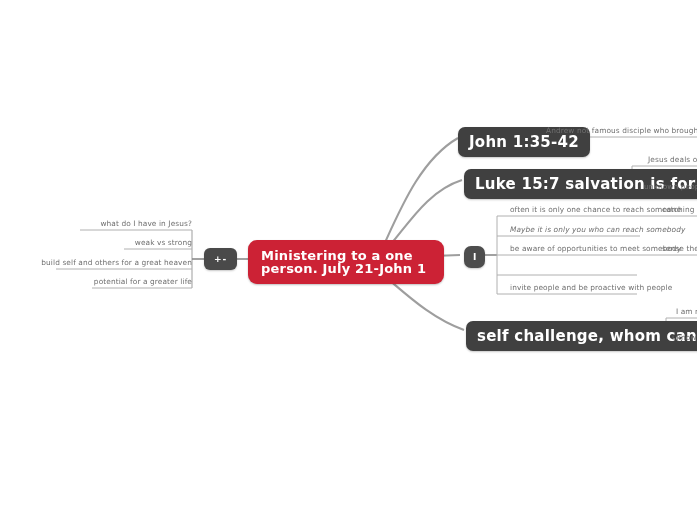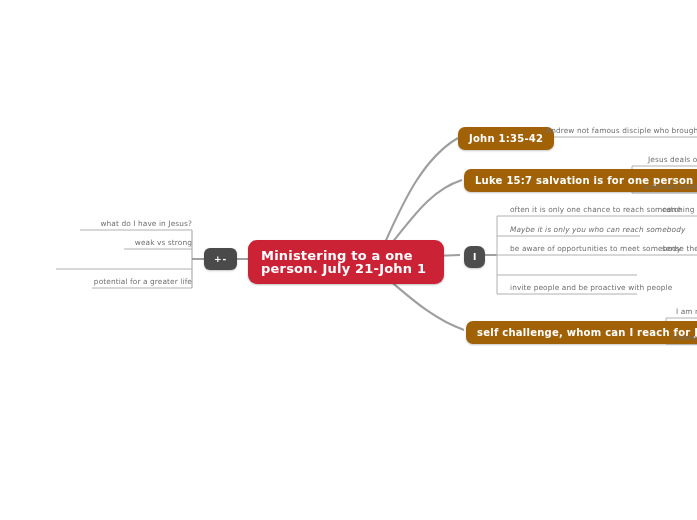--- a/index.html
+++ b/index.html
@@ -46,24 +46,24 @@
     font-size: 13px;
     line-height: 13px;
     letter-spacing: 0.2px;
     padding: 9px 13px;
     border-radius: 9px;
     box-shadow: 0 1px 2px rgba(0,0,0,0.25);
     white-space: normal;
   }
 
   .node-branch {
-    background: #a16207;
-    color: #ffffff;
-    font-weight: bold;
-    font-size: 10px;
+    background: #404040;
+    color: #ffffff;
+    font-weight: bold;
+    font-size: 15px;
     letter-spacing: 0.25px;
     padding: 6px 11px;
     box-shadow: 0 1px 2px rgba(0,0,0,0.22);
   }
 
   .node-mini {
     background: #4d4d4d;
     color: #ffffff;
     font-weight: bold;
     font-size: 9px;
@@ -151,20 +151,23 @@
   </svg>
 
   <div class="leaf leaf-left" style="left:80px; top:216px; width:112px; height:14px;">
     <span>what do I have in Jesus?</span>
   </div>
 
   <div class="leaf leaf-left" style="left:124px; top:235px; width:68px; height:14px;">
     <span>weak vs strong</span>
   </div>
 
+  <div class="leaf leaf-left" style="left:56px; top:255px; width:136px; height:14px;">
+    <span>build self and others for a great heaven</span>
+  </div>
 
   <div class="leaf leaf-left" style="left:92px; top:274px; width:100px; height:14px;">
     <span>potential for a greater life</span>
   </div>
 
   <div class="node node-toggle" style="left:204px; top:248px;">
     <span>+-</span>
   </div>
 
   <div class="node node-root" style="left:248px; top:240px; width:196px;">

